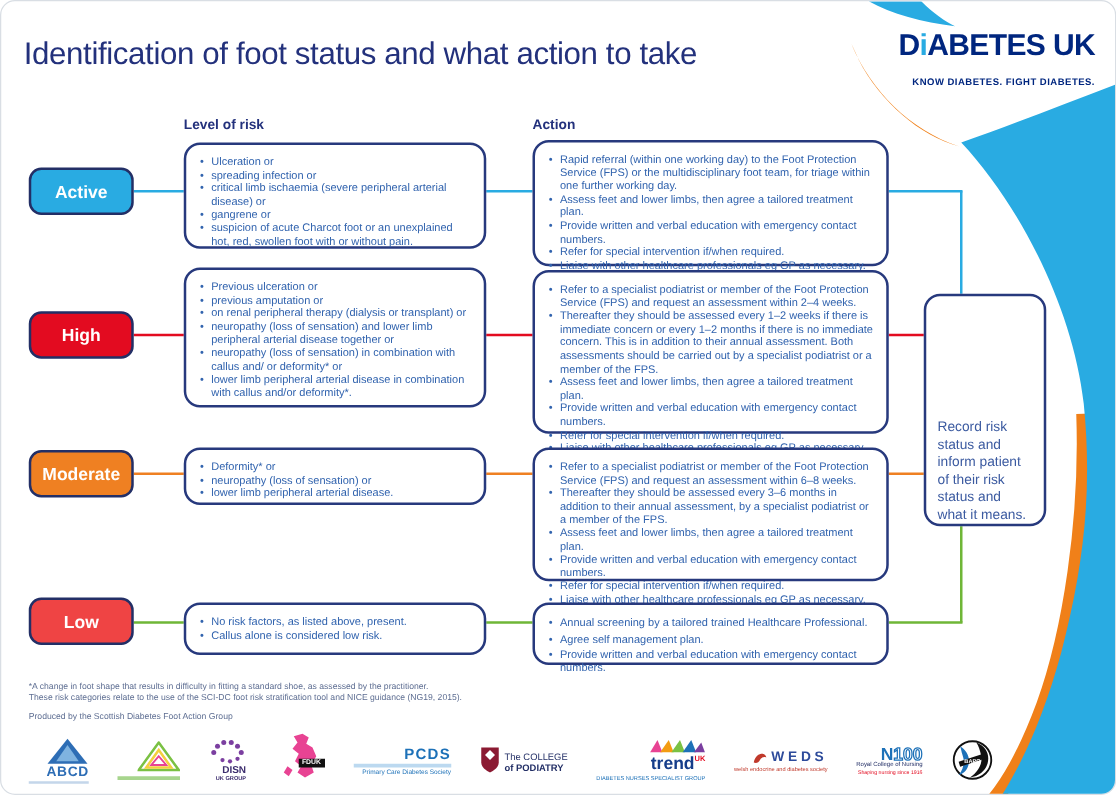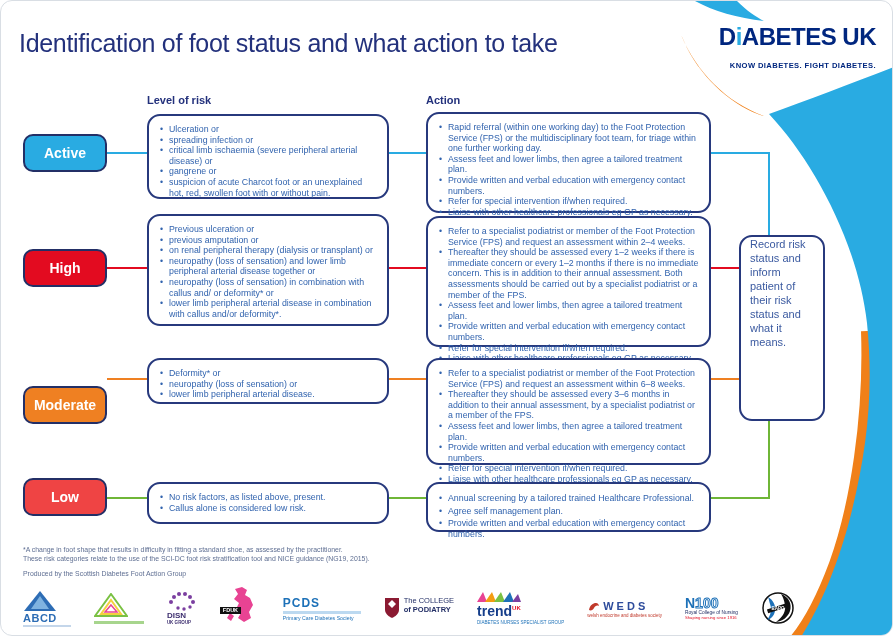--- a/index.html
+++ b/index.html
@@ -21,21 +21,21 @@
   .col-header{position:absolute;z-index:2;font-size:11px;font-weight:700;color:#23317c;}
   .hdr-risk{left:146px;top:93px;}
   .hdr-action{left:425px;top:93px;}
 
   
   .risk-btn{position:absolute;left:22px;width:84px;height:38px;z-index:2;border:2.5px solid #232f66;
         border-radius:10px;display:flex;align-items:center;justify-content:center;
         color:#fff;font-weight:700;font-size:14px;}
   .btn-active{top:133px;background:#29abe2;}
   .btn-high{top:248px;background:#e30b20;}
-  .btn-moderate{top:359px;background:#ef8022;margin-top:26px;}
+  .btn-moderate{top:359px;background:#ef8022;}
   .btn-low{top:477px;background:#ef4444;}
 
   
   .box{position:absolute;z-index:2;background:#fff;border:2px solid #27397d;border-radius:13px;
         padding:8px 8px 6px 10px;}
   .box ul{margin:0;padding:0;list-style:none;}
   .box li{position:relative;padding-left:10px;font-size:8.8px;line-height:10.6px;color:#3163ae;}
   .box li::before{content:"\2022";position:absolute;left:1px;top:0;color:#3163ae;}
   .risk-box{left:146px;width:242px;}
   .action-box{left:425px;width:285px;}
@@ -43,41 +43,41 @@
   .rb-high{top:213px;height:112px;}
   .rb-moderate{top:357px;height:46px;}
   .rb-low{top:481px;height:42px;}
   .ab-active{top:111px;height:101px;}
   .ab-high{top:215px;height:131px;}
   .ab-moderate{top:357px;height:107px;}
   .ab-low{top:481px;height:50px;padding-top:9px;}
   .ab-low li{margin-bottom:2px;}
 
   
-  .record-box{position:absolute;z-index:2;left:738px;top:234px;width:86px;height:186px;
-        background:#fff;border:2px solid #27397d;border-radius:13px;display:flex;align-items:flex-start;}
+  .record-box{position:absolute;z-index:2;left:738px;top:234px;width:98px;height:186px;
+        background:#fff;border:2px solid #27397d;border-radius:13px;display:flex;align-items:flex-end;}
   .record-box p{margin:0;padding:0 9px;font-size:11px;line-height:14px;color:#3b5aa0;}
 
   
   .conn{position:absolute;z-index:1;}
   .h2px{height:2px;}
   .w2px{width:2px;}
   .c-active{background:#29abe2;}
   .c-high{background:#e30b20;}
   .c-moderate{background:#ef8022;}
   .c-low{background:#6fb637;}
 
   
   .footnote{position:absolute;z-index:2;left:22px;top:544px;font-size:6.9px;line-height:9px;color:#5e6e92;}
   .produced{position:absolute;z-index:2;left:22px;top:569px;font-size:6.9px;color:#5e6e92;}
 
   
   .logos{position:absolute;z-index:2;left:22px;top:583px;width:772px;height:48px;
         display:flex;align-items:center;justify-content:space-between;}
-  .plogo{display:flex;flex-direction:column;align-items:flex-start;justify-content:center;text-align:center;}
+  .plogo{display:flex;flex-direction:column;align-items:flex-end;justify-content:center;text-align:center;}
   .plogo .cap{font-size:4.5px;color:#6a7590;line-height:5px;}
   .l-abcd .txt{font-size:11px;font-weight:700;color:#2d6db5;letter-spacing:0.5px;}
   .l-disn .txt{font-size:8px;font-weight:700;color:#3c2d6e;line-height:8px;}
   .l-disn .sub{font-size:4.5px;font-weight:700;color:#3c2d6e;}
   .l-fduk .bar{background:#111;color:#fff;font-size:5.5px;font-weight:700;padding:0 3px;line-height:7px;
         position:relative;top:-18px;}
   .l-pcds .txt{font-size:12px;font-weight:700;color:#1d71b8;letter-spacing:1px;}
   .l-pcds .rule{width:78px;height:3px;background:#bcd9f0;margin:1px 0;}
   .l-pcds .sub{font-size:5.2px;color:#1d71b8;}
   .l-pod{flex-direction:row;gap:4px;}

